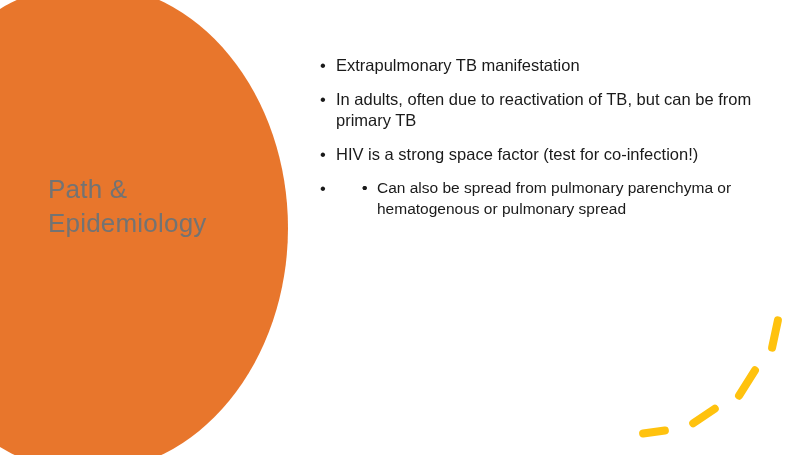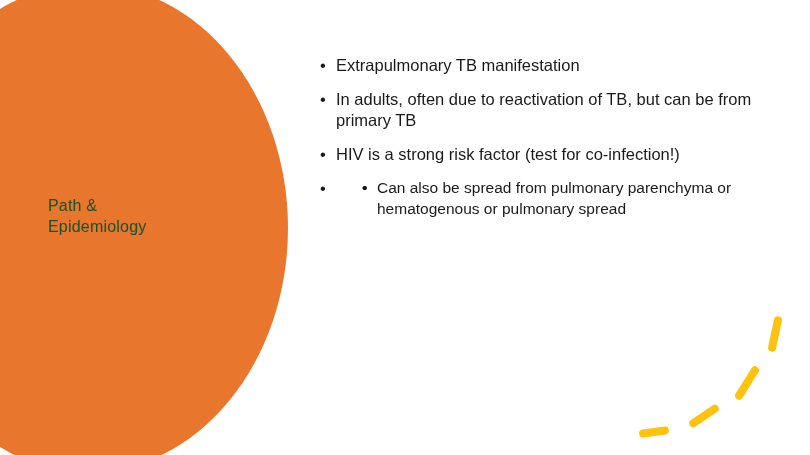--- a/index.html
+++ b/index.html
@@ -26,24 +26,24 @@
     left: -112px;
     top: -16px;
     width: 400px;
     height: 488px;
     background: #E8762C;
     border-radius: 50%;
   }
   .title-block {
     position: absolute;
     left: 48px;
-    top: 195px;
+    top: 172px;
     width: 230px;
-    color: #14532d;
-    font-size: 16px;
+    color: #737373;
+    font-size: 26px;
     line-height: 1.32;
     font-weight: 400;
     letter-spacing: 0.2px;
   }
   .title-line {
     display: block;
     white-space: nowrap;
   }
   
   .content {
@@ -145,21 +145,21 @@
         <span class="text-span">Extrapulmonary TB manifestation</span>
       </li>
 
       <li>
         <span class="bullet-dot">•</span>
         <span class="text-span">In adults, often due to reactivation of TB, but can be from primary TB</span>
       </li>
 
       <li>
         <span class="bullet-dot">•</span>
-        <span class="text-span">HIV is a strong risk factor (test for co-infection!)</span>
+        <span class="text-span">HIV is a strong space factor (test for co-infection!)</span>
       </li>
 
       <li>
         <span class="bullet-dot">•</span>
         <ul class="level2">
           <li>
             <span class="bullet-dot">•</span>
           </li>
           <li>
             <span class="bullet-dot">•</span>

